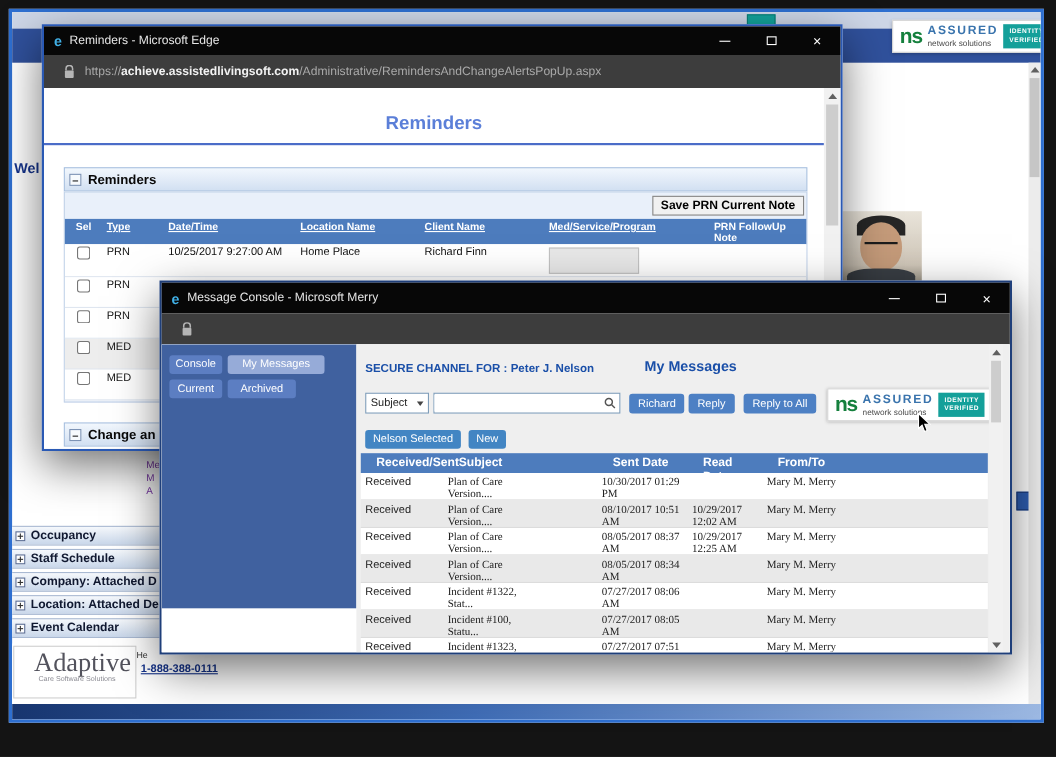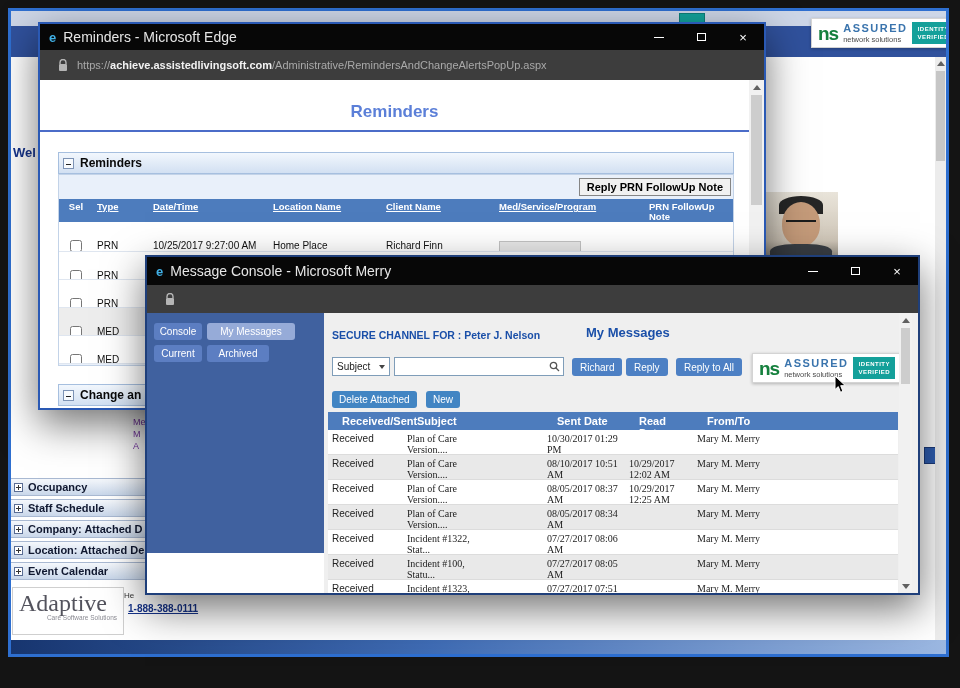--- a/index.html
+++ b/index.html
@@ -18,42 +18,42 @@
   .photo .head{position:absolute;left:18px;top:10px;width:38px;height:44px;border-radius:50% 50% 46% 46%;background:#c59b7a}
   .photo .hair{position:absolute;left:15px;top:4px;width:44px;height:18px;border-radius:50% 50% 0 0;background:#262626}
   .photo .glasses{position:absolute;left:22px;top:28px;width:30px;height:5px;border-top:2px solid #1d1d1d}
   .photo .shirt{position:absolute;left:6px;top:52px;width:62px;height:18px;border-radius:40% 40% 0 0;background:#3a3f45}
   .mini-blue-btn{left:913px;top:436px;width:17px;height:17px;background:#2e5db0;border:1px solid #1b3a7a}
   .acc{left:0;width:320px;height:18px;display:flex;align-items:center;gap:5px;padding-left:3px;background:linear-gradient(180deg,#f5f8fc,#c9d7ea);border:1px solid #a9b9d2;border-left:none;font-size:11px;font-weight:bold;color:#101830}
   .pbox{flex:none;width:9px;height:9px;border:1px solid #5a6d94;background:#fff;position:relative}
   .pbox::before{content:"";position:absolute;left:1px;right:1px;top:3px;height:1px;background:#333}
   .pbox.plus::after{content:"";position:absolute;top:1px;bottom:1px;left:3px;width:1px;background:#333}
   .footer{left:0;top:574px;width:935px;height:55px;background:#fff}
-  .logo-box{left:1px;top:576px;width:112px;height:48px;background:#fff;border:1px solid #cfcfcf;padding:2px 6px}
+  .logo-box{left:1px;top:576px;width:112px;height:48px;background:#fff;border:1px solid #cfcfcf;padding:2px 18px}
   .logo-txt{font-family:"Liberation Serif",serif;font-size:24px;color:#53535d;line-height:1.1}
   .logo-tag{font-size:6.5px;color:#8b8b93;text-align:right;margin-top:-2px}
   .help-frag{left:113px;top:580px;font-size:8px;color:#333}
   .phone{left:117px;top:592px;font-size:10px;font-weight:bold;color:#16348c;text-decoration:underline}
   .bottom-bar{left:0;top:629px;width:935px;height:14px;background:linear-gradient(90deg,#17356f 0%,#3f6cb5 45%,#9cb8e2 100%)}
   .app-sb{left:924px;top:46px;width:11px;height:583px;background:#ececec}
   .app-sb .thumb{position:absolute;left:1px;top:14px;width:9px;height:90px;background:#c6c6c6}
 
   
   .seal{display:flex;align-items:center;gap:5px;background:#fff;border:1px solid #d4d4d4;box-shadow:0 1px 3px rgba(0,0,0,.25);padding:3px 6px}
   .seal-ns{font-size:19px;font-weight:bold;color:#15803d;letter-spacing:-1px;line-height:1}
   .seal-mid{display:flex;flex-direction:column}
   .seal-title{font-size:11px;font-weight:bold;color:#3a74ad;letter-spacing:1.5px;line-height:1.2}
   .seal-sub{font-size:7.5px;color:#4a4a4a}
   .seal-ver{background:#14a09a;color:#fff;font-size:6px;font-weight:bold;text-align:center;line-height:1.35;padding:3px 5px;letter-spacing:.5px}
 
   
   .win{position:absolute;background:#fff;box-shadow:0 14px 38px rgba(0,0,0,.55)}
   .tb{position:absolute;left:0;right:0;top:0;background:#070707;color:#e6e6e6;display:flex;align-items:center}
   .edge-e{font-size:13px;font-weight:bold;color:#41b0e6;margin-left:9px;line-height:1}
-  .tb-title{font-size:14px;margin-left:7px;white-space:nowrap}
+  .tb-title{font-size:11px;margin-left:7px;white-space:nowrap}
   .wc{position:absolute;top:0;right:0;height:100%;display:flex}
   .wc > div{width:42px;height:100%;display:flex;align-items:center;justify-content:center;color:#fff;cursor:default}
   .ic-min{width:10px;height:1px;background:#fff}
   .ic-max{width:9px;height:8px;border:1px solid #fff}
   .ic-close{font-size:13px;line-height:1;color:#fff}
   .urlbar{position:absolute;left:0;right:0;background:#3d3d3d;display:flex;align-items:center}
   .lock{margin-left:18px;flex:none;display:flex}
   .url{font-size:11px;color:#a9a9a9;margin-left:9px;white-space:nowrap;overflow:hidden}
   .url b{color:#f2f2f2}
   .content{position:absolute;left:0;right:0;bottom:0;background:#fff;overflow:hidden}
@@ -75,21 +75,21 @@
   .secbar{position:absolute;display:flex;align-items:center;gap:6px;padding-left:4px;background:linear-gradient(180deg,#f2f7fd,#d2e0f2);border:1px solid #a6bfdf;font-size:12px;font-weight:bold;color:#090909}
   .mbox{flex:none;width:11px;height:11px;border:1px solid #7d93b5;background:#f7fafd;position:relative}
   .mbox::before{content:"";position:absolute;left:2px;right:2px;top:5px;height:1px;background:#222}
   .rpanel{position:absolute;left:18px;top:94px;width:676px;height:192px;background:#e9f0fa;border:1px solid #c3d3e8}
   .save-btn{position:absolute;right:2px;top:3px;height:18px;font-size:11px;font-weight:bold;color:#000;background:#f1f1f1;border:1px solid #858585;padding:1px 7px}
   .rhead{position:absolute;left:0;top:24px;width:674px;height:23px;display:flex;background:#4d7cbd}
   .rh{flex:none;padding:3px 4px;font-size:9.5px;font-weight:bold;color:#fff;line-height:1.1}
   .lnk{text-decoration:underline;cursor:pointer}
   .rrow{position:absolute;left:0;width:674px;display:flex;align-items:flex-start;background:#fff;border-bottom:1px solid #dfe6f0;overflow:hidden}
   .rrow.alt{background:#ededed}
-  .rc{flex:none;padding:18px 4px;font-size:10px;color:#111;line-height:1.15}
+  .rc{flex:none;padding:2px 4px;font-size:10px;color:#111;line-height:1.15}
   .c0{width:34px;text-align:center}.c1{width:56px}.c2{width:120px}.c3{width:113px}.c4{width:113px}.c5{width:150px}.c6{width:90px}
   .rc.med{font-size:9px}
   .note-box{width:82px;height:24px;background:#e7e7e7;border:1px solid #c2c2c2;margin-top:1px}
   .rrow input[type=checkbox]{width:12px;height:12px}
 
   
   .mwin{left:145px;top:255px;width:775px;height:340px;border:2px solid #1f3f7a;z-index:20}
   .mwin .tb{height:28px}
   .mwin .urlbar{top:28px;height:28px}
   .mwin .content{top:56px}
@@ -225,21 +225,21 @@
     <div class="content">
       <div class="r-heading">Reminders</div>
       <div class="r-line"></div>
 
       <div class="secbar" style="left:18px;top:72px;width:676px;height:22px">
         <span class="mbox"></span>
         <span>Reminders</span>
       </div>
 
       <div class="rpanel">
-        <button class="save-btn">Reply PRN FollowUp Note</button>
+        <button class="save-btn">Save PRN Current Note</button>
 
         <div class="rhead">
           <div class="rh c0">Sel</div>
           <div class="rh c1 lnk">Type</div>
           <div class="rh c2 lnk">Date/Time</div>
           <div class="rh c3 lnk">Location Name</div>
           <div class="rh c4 lnk">Client Name</div>
           <div class="rh c5 lnk">Med/Service/Program</div>
           <div class="rh c6">PRN FollowUp Note</div>
         </div>
@@ -350,21 +350,21 @@
               <span class="seal-title">ASSURED</span>
               <span class="seal-sub">network solutions</span>
             </span>
             <span class="seal-ver">
               <span>IDENTITY</span><br>
               <span>VERIFIED</span>
             </span>
           </div>
         </div>
 
-        <div class="actbtn" style="left:8px;top:78px">Delete Attached</div>
+        <div class="actbtn" style="left:8px;top:78px">Nelson Selected</div>
         <div class="actbtn" style="left:102px;top:78px">New</div>
 
         <div class="mtable">
           <div class="mhead">
             <div class="mh m0">Received/Sent</div>
             <div class="mh m1">Subject</div>
             <div class="mh m2">Sent Date</div>
             <div class="mh m3">Read Date</div>
             <div class="mh m4">From/To</div>
           </div>

